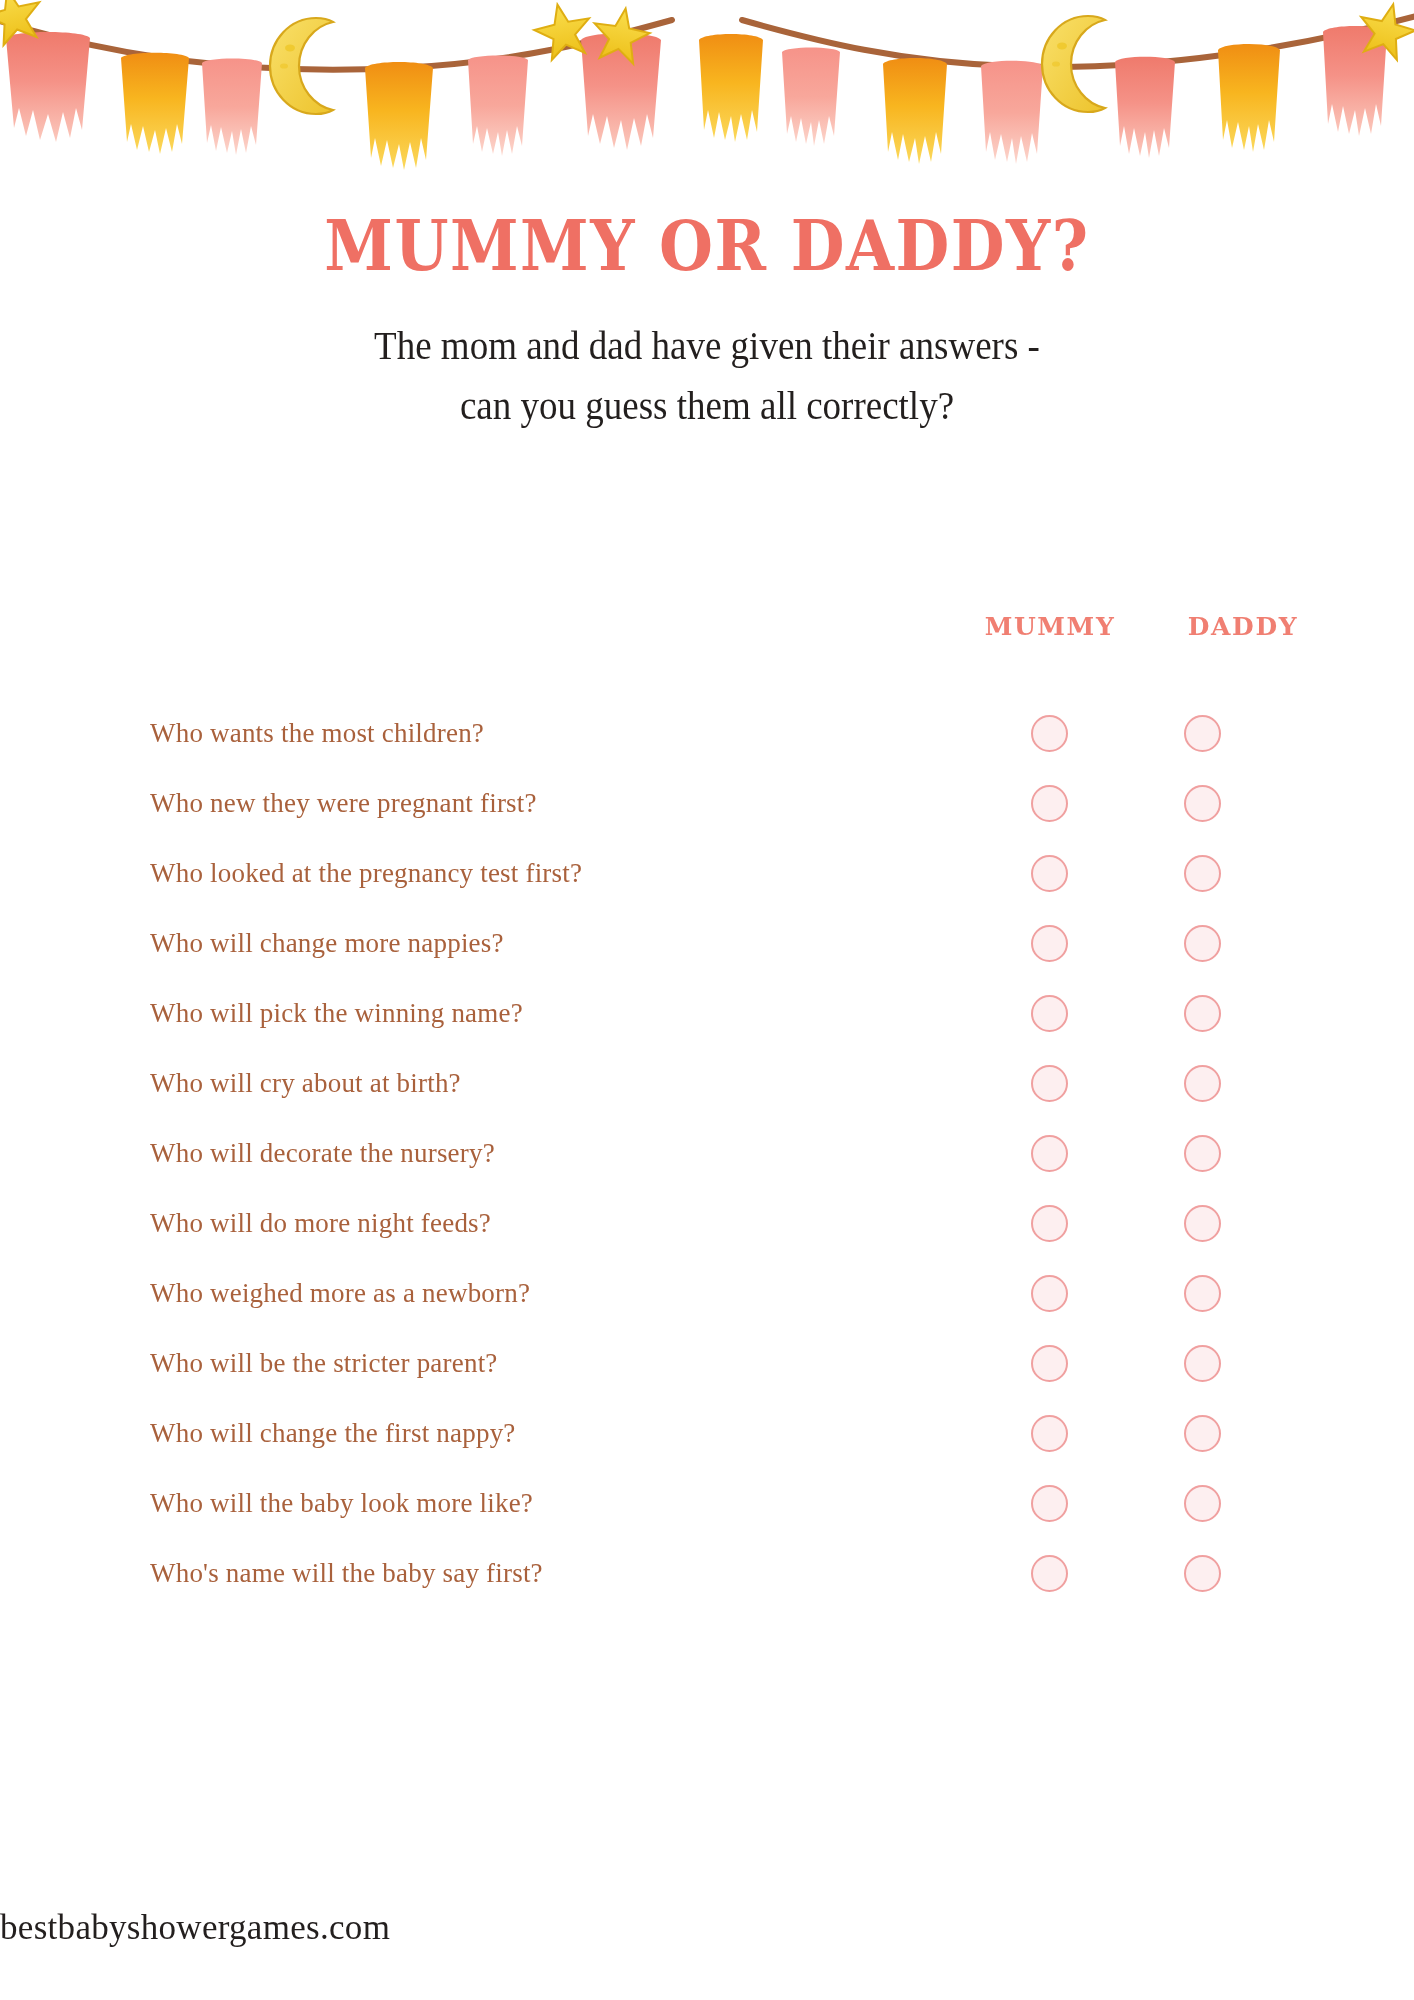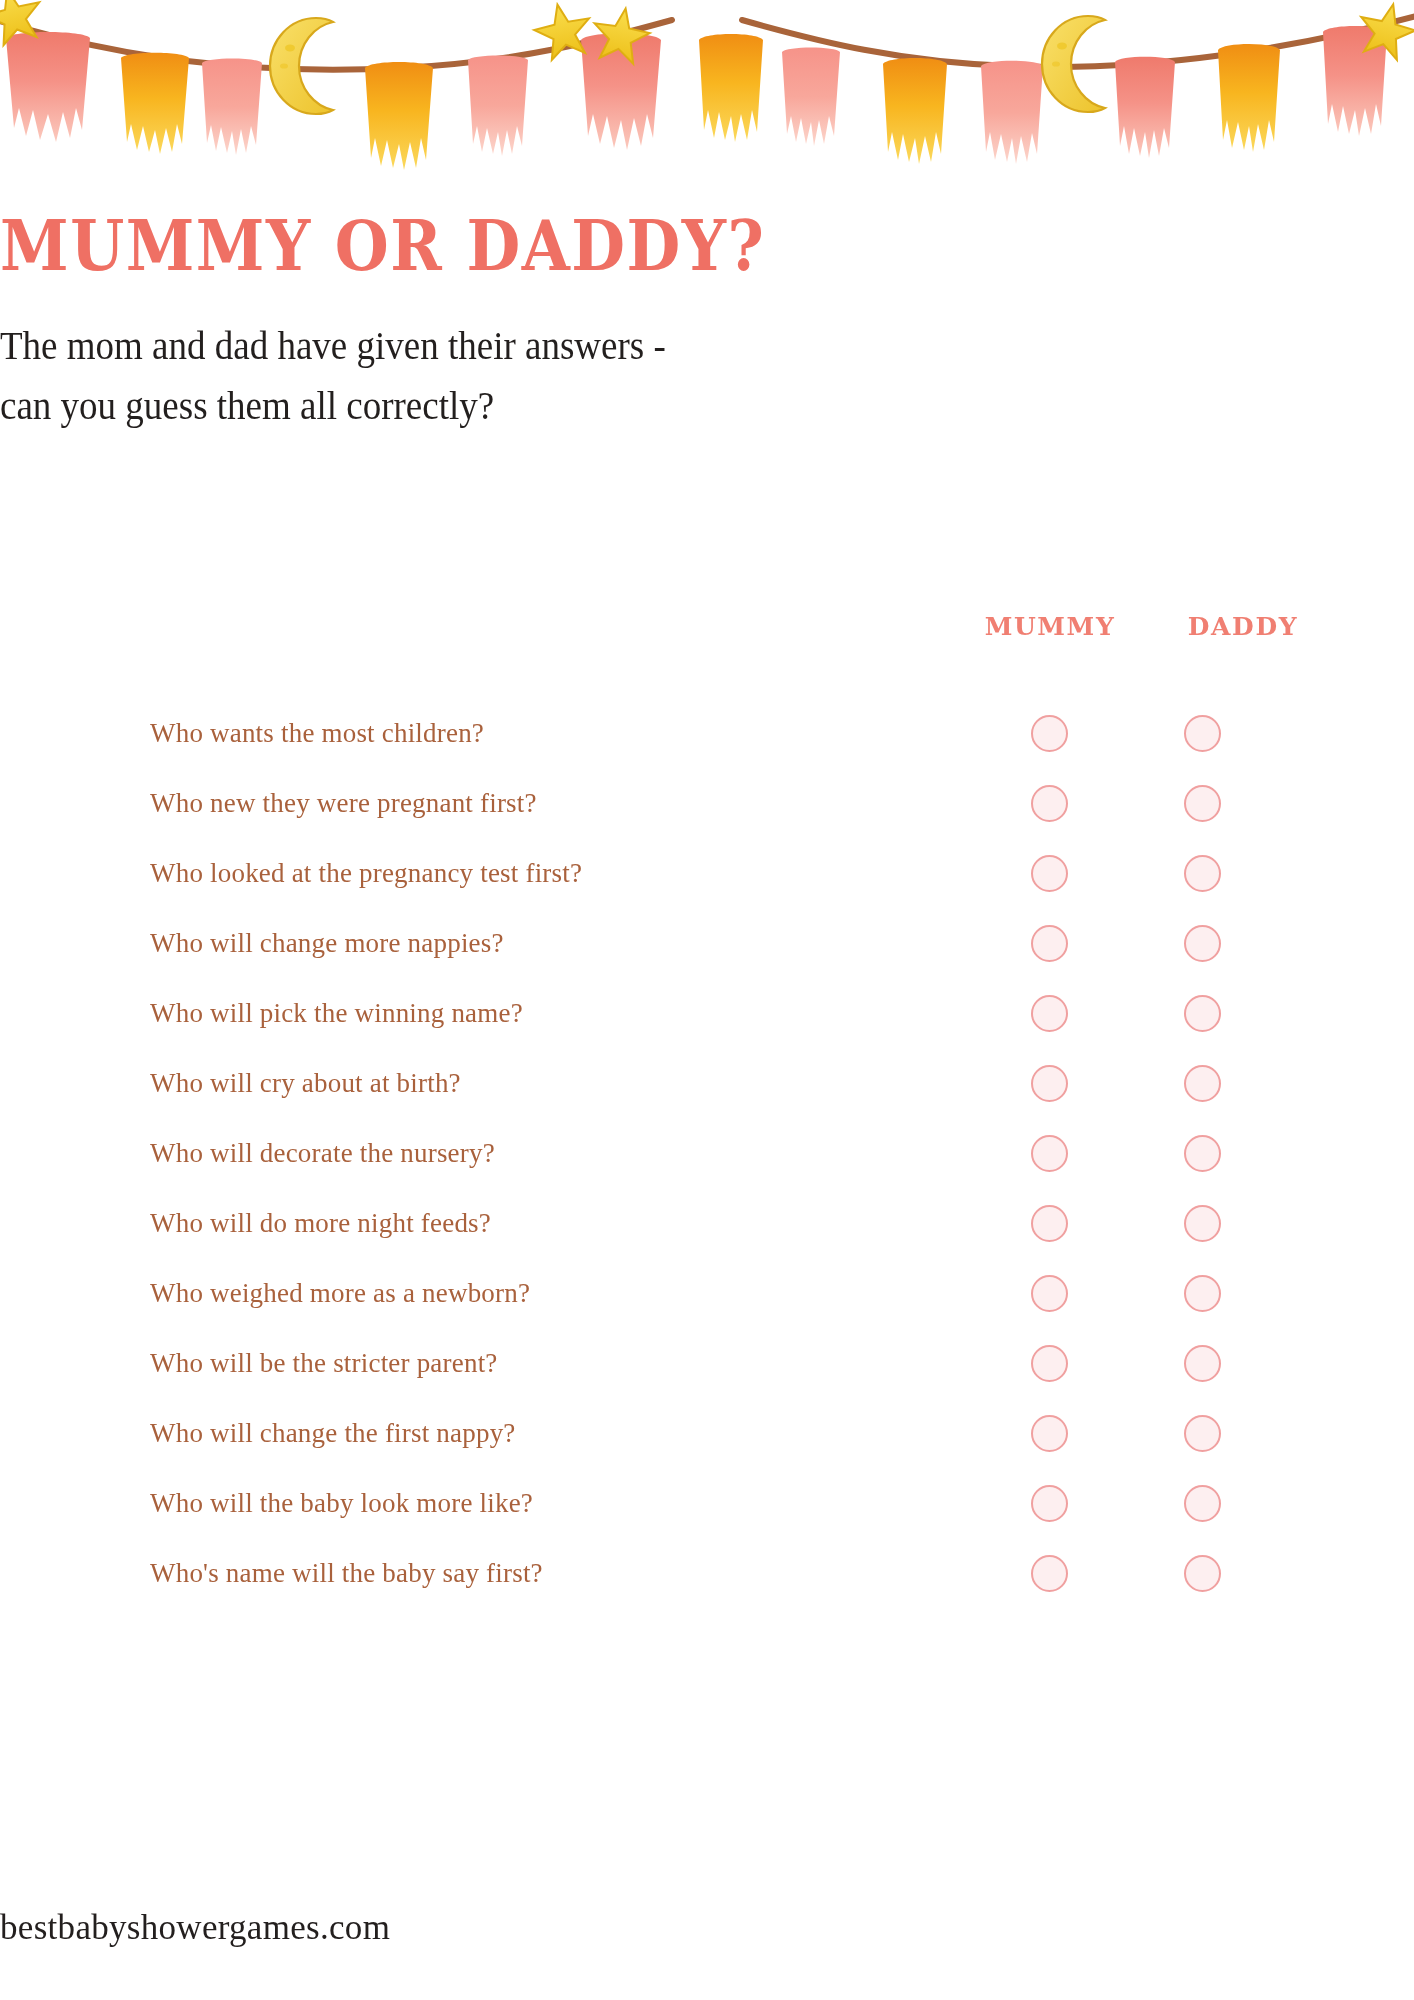--- a/index.html
+++ b/index.html
@@ -25,20 +25,21 @@
     overflow: hidden;
   }
   #garland svg { display: block; }
 
   
   #title-block {
     position: absolute;
     top: 210px;
     left: 0;
     width: 1414px;
+    text-align: center;
   }
 
   #page-title {
     font-family: "DejaVu Serif", "Liberation Serif", serif;
     font-weight: bold;
     font-size: 62px;
     letter-spacing: 1.5px;
     color: #ef7064;
     line-height: 1.05;
     transform: scaleY(1.12);

